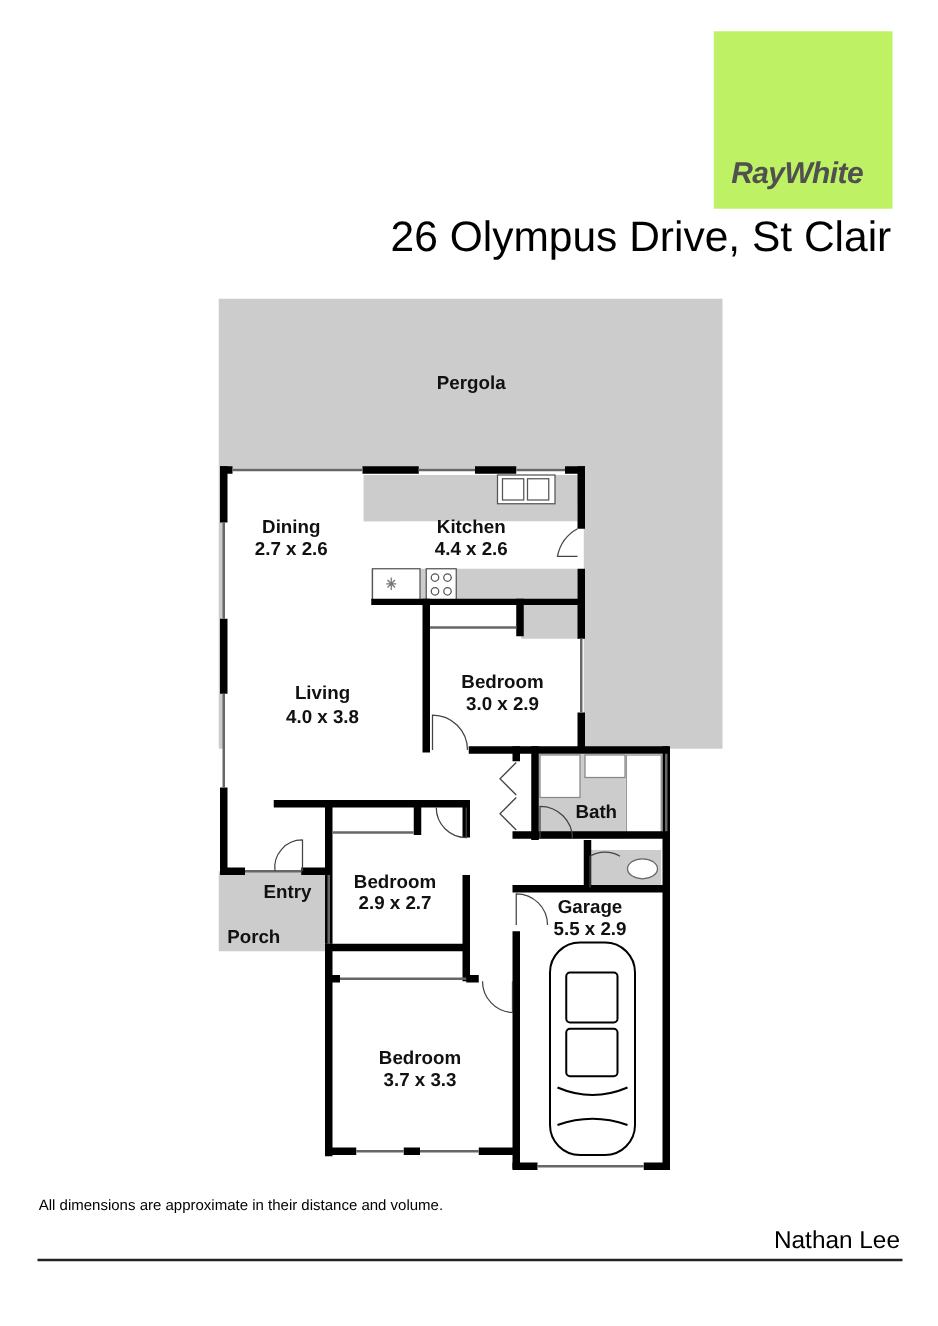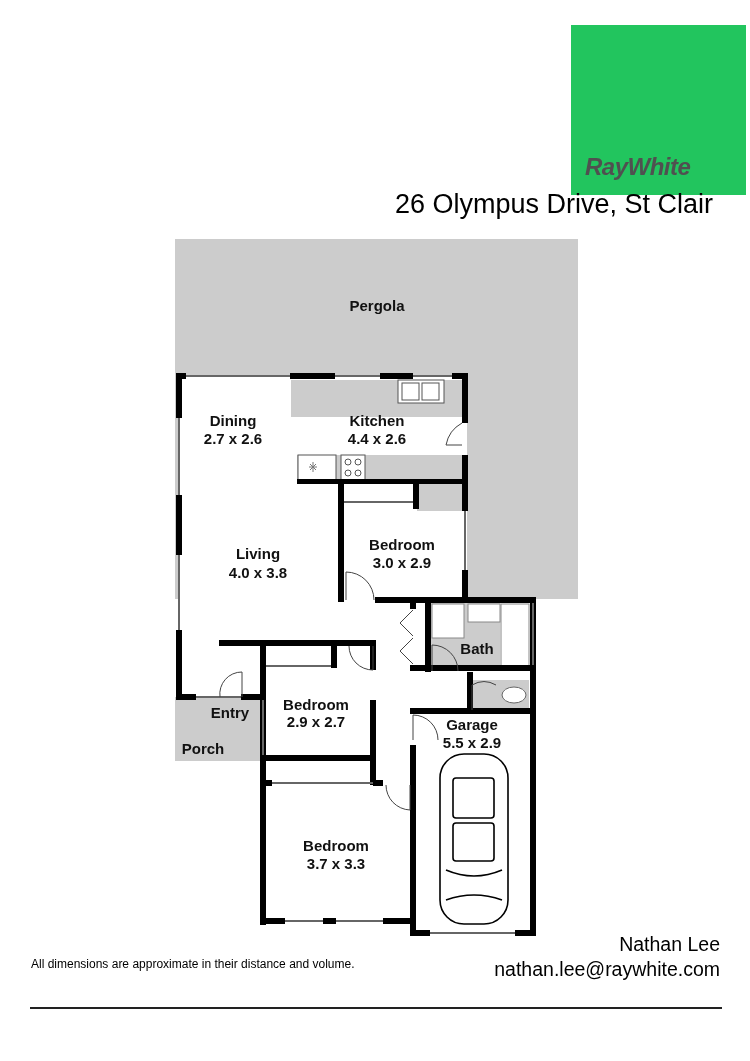--- a/index.html
+++ b/index.html
@@ -1,24 +1,24 @@
 <!DOCTYPE html>
 <html><head>
 <meta charset="utf-8">
 <style>
   html, body { margin: 0; padding: 0; background: #ffffff; }
   body { width: 750px; height: 1061px; position: relative; overflow: hidden; font-family: "Liberation Sans", sans-serif; color: #000; }
-  .logo { position: absolute; left: 571px; top: 25px; width: 143px; height: 170px; background: #22c55e; padding-left: 32px; }
+  .logo { position: absolute; left: 571px; top: 25px; width: 143px; height: 142px; background: #bef264; }
   .logo-text { position: absolute; left: 14px; bottom: 14px; font-family: "Liberation Sans", sans-serif; font-weight: bold; font-style: italic; font-size: 24px; color: #505050; letter-spacing: -0.5px; }
-  .address { position: absolute; right: 37px; top: 189px; font-size: 27px; text-align: center; white-space: nowrap; }
+  .address { position: absolute; right: 37px; top: 171px; font-size: 34px; text-align: center; white-space: nowrap; }
   .plan { position: absolute; left: 0; top: 0; }
   .room-label { font-family: "Liberation Sans", sans-serif; font-weight: bold; font-size: 15px; fill: #111; text-anchor: middle; }
   .note { position: absolute; left: 31px; top: 957px; font-size: 12px; line-height: 15px; }
   .agent { position: absolute; right: 30px; top: 932px; text-align: right; font-size: 19.5px; line-height: 25px; }
-  .agent .name { font-weight: normal; }
+  .agent .name { font-weight: normal; margin-top: 48px; }
   .rule { position: absolute; left: 30px; right: 248px; top: 1007px; height: 2px; background: #222; width: 692px; }
 </style>
 </head>
 <body>
 
 <div class="logo">
   <span class="logo-text">RayWhite</span>
 </div>
 
 <div class="address">26 Olympus Drive, St Clair</div>
@@ -179,16 +179,15 @@
   <text class="room-label" x="336" y="851"><tspan>Bedroom</tspan></text>
   <text class="room-label" x="336" y="869"><tspan>3.7 x 3.3</tspan></text>
 </svg>
 
 <div class="note">
   <div>All dimensions are approximate in their distance and volume.</div>
 </div>
 
 <div class="agent">
   <div class="name">Nathan Lee</div>
-  <div>nathan.lee@raywhite.com</div>
 </div>
 
 <div class="rule"></div>
 
 </body></html>

